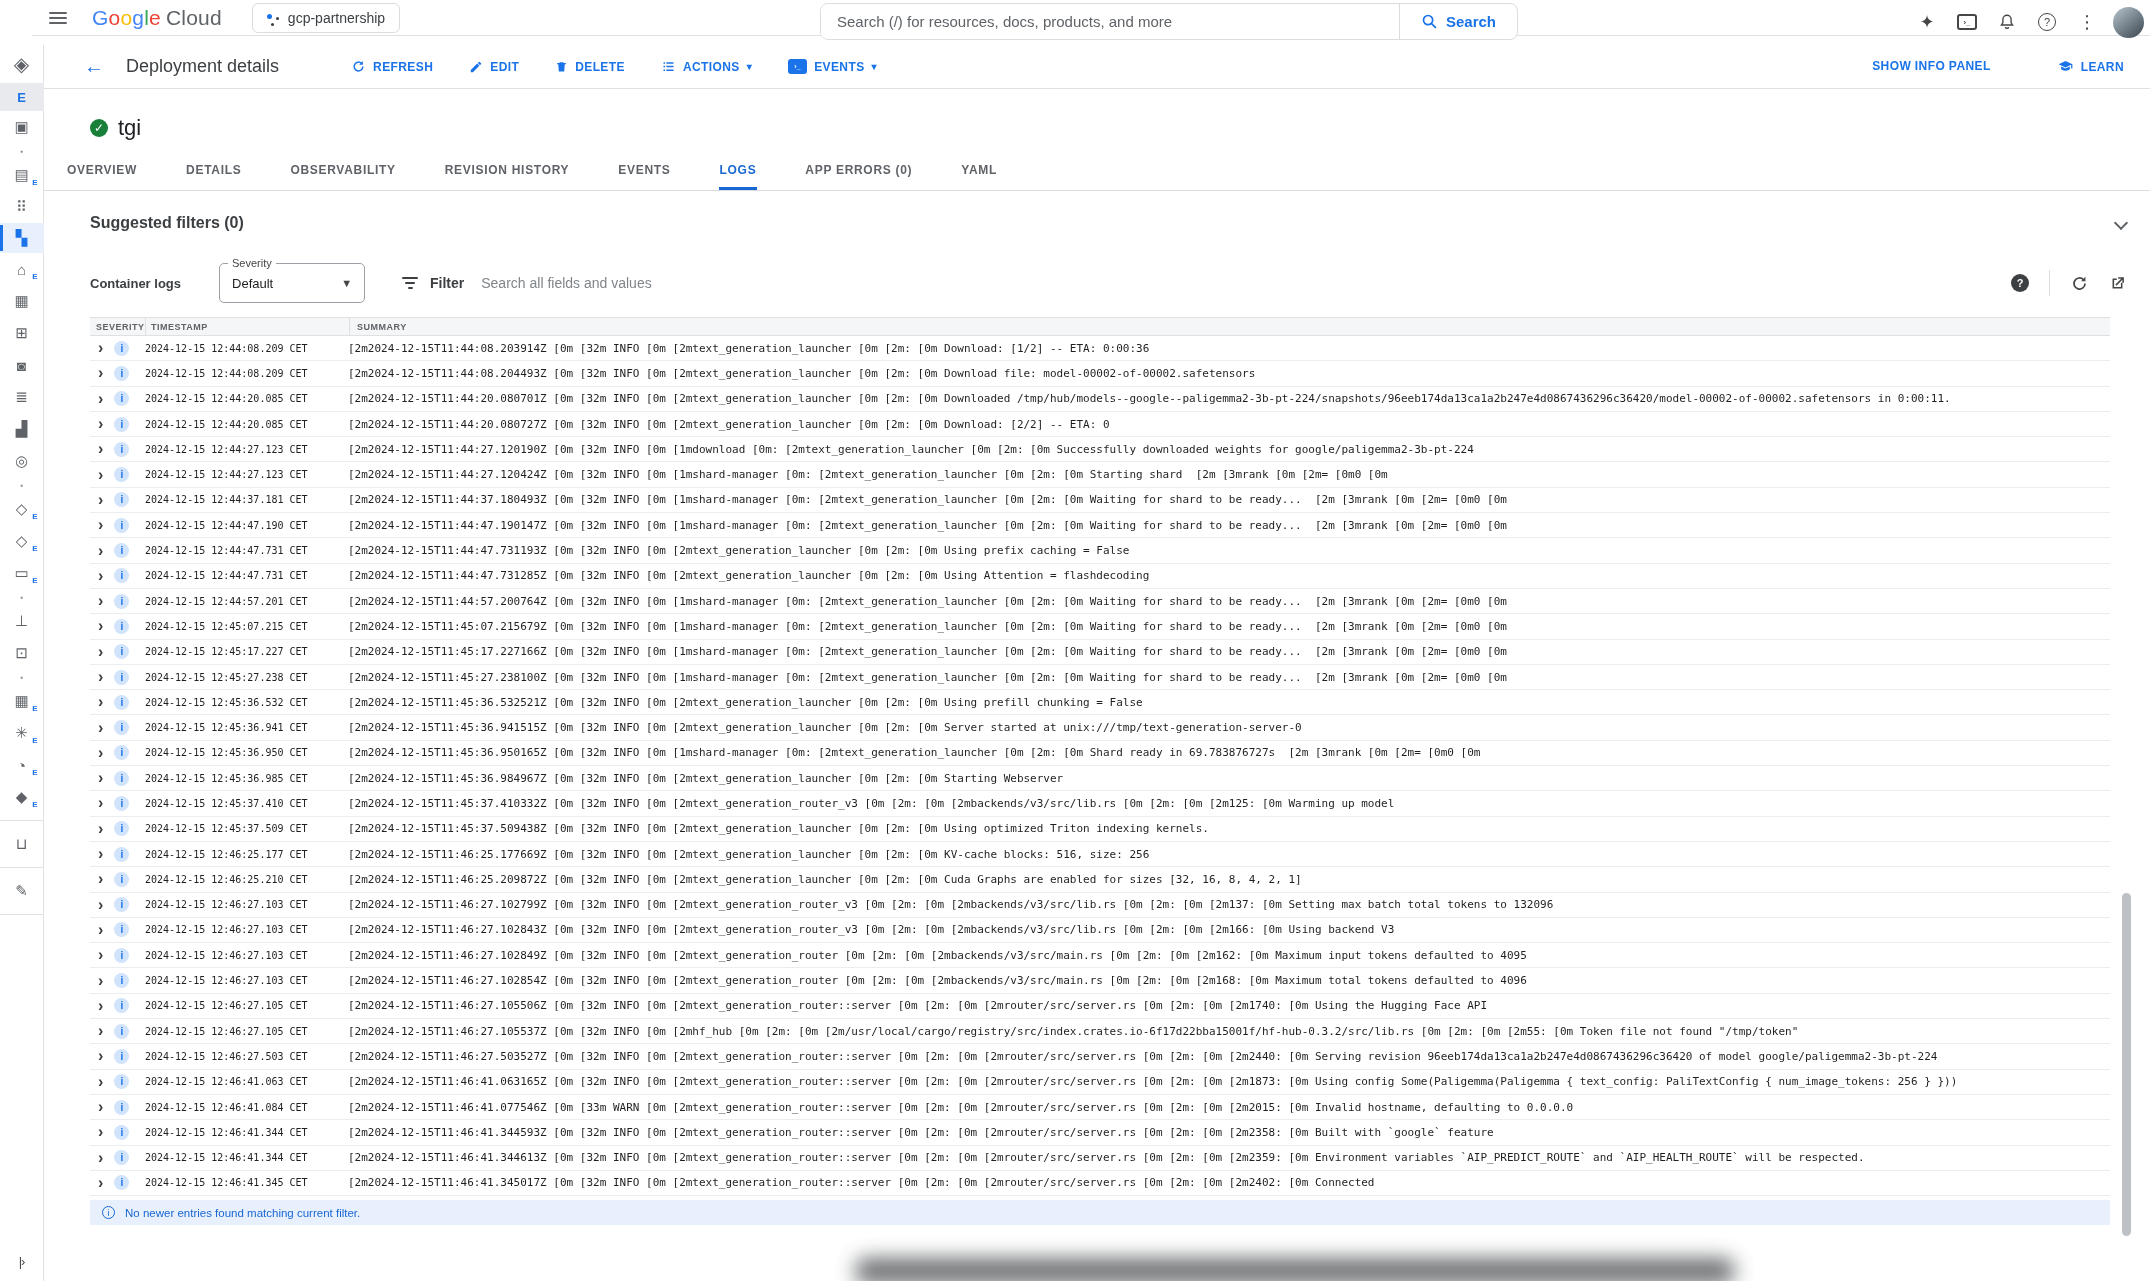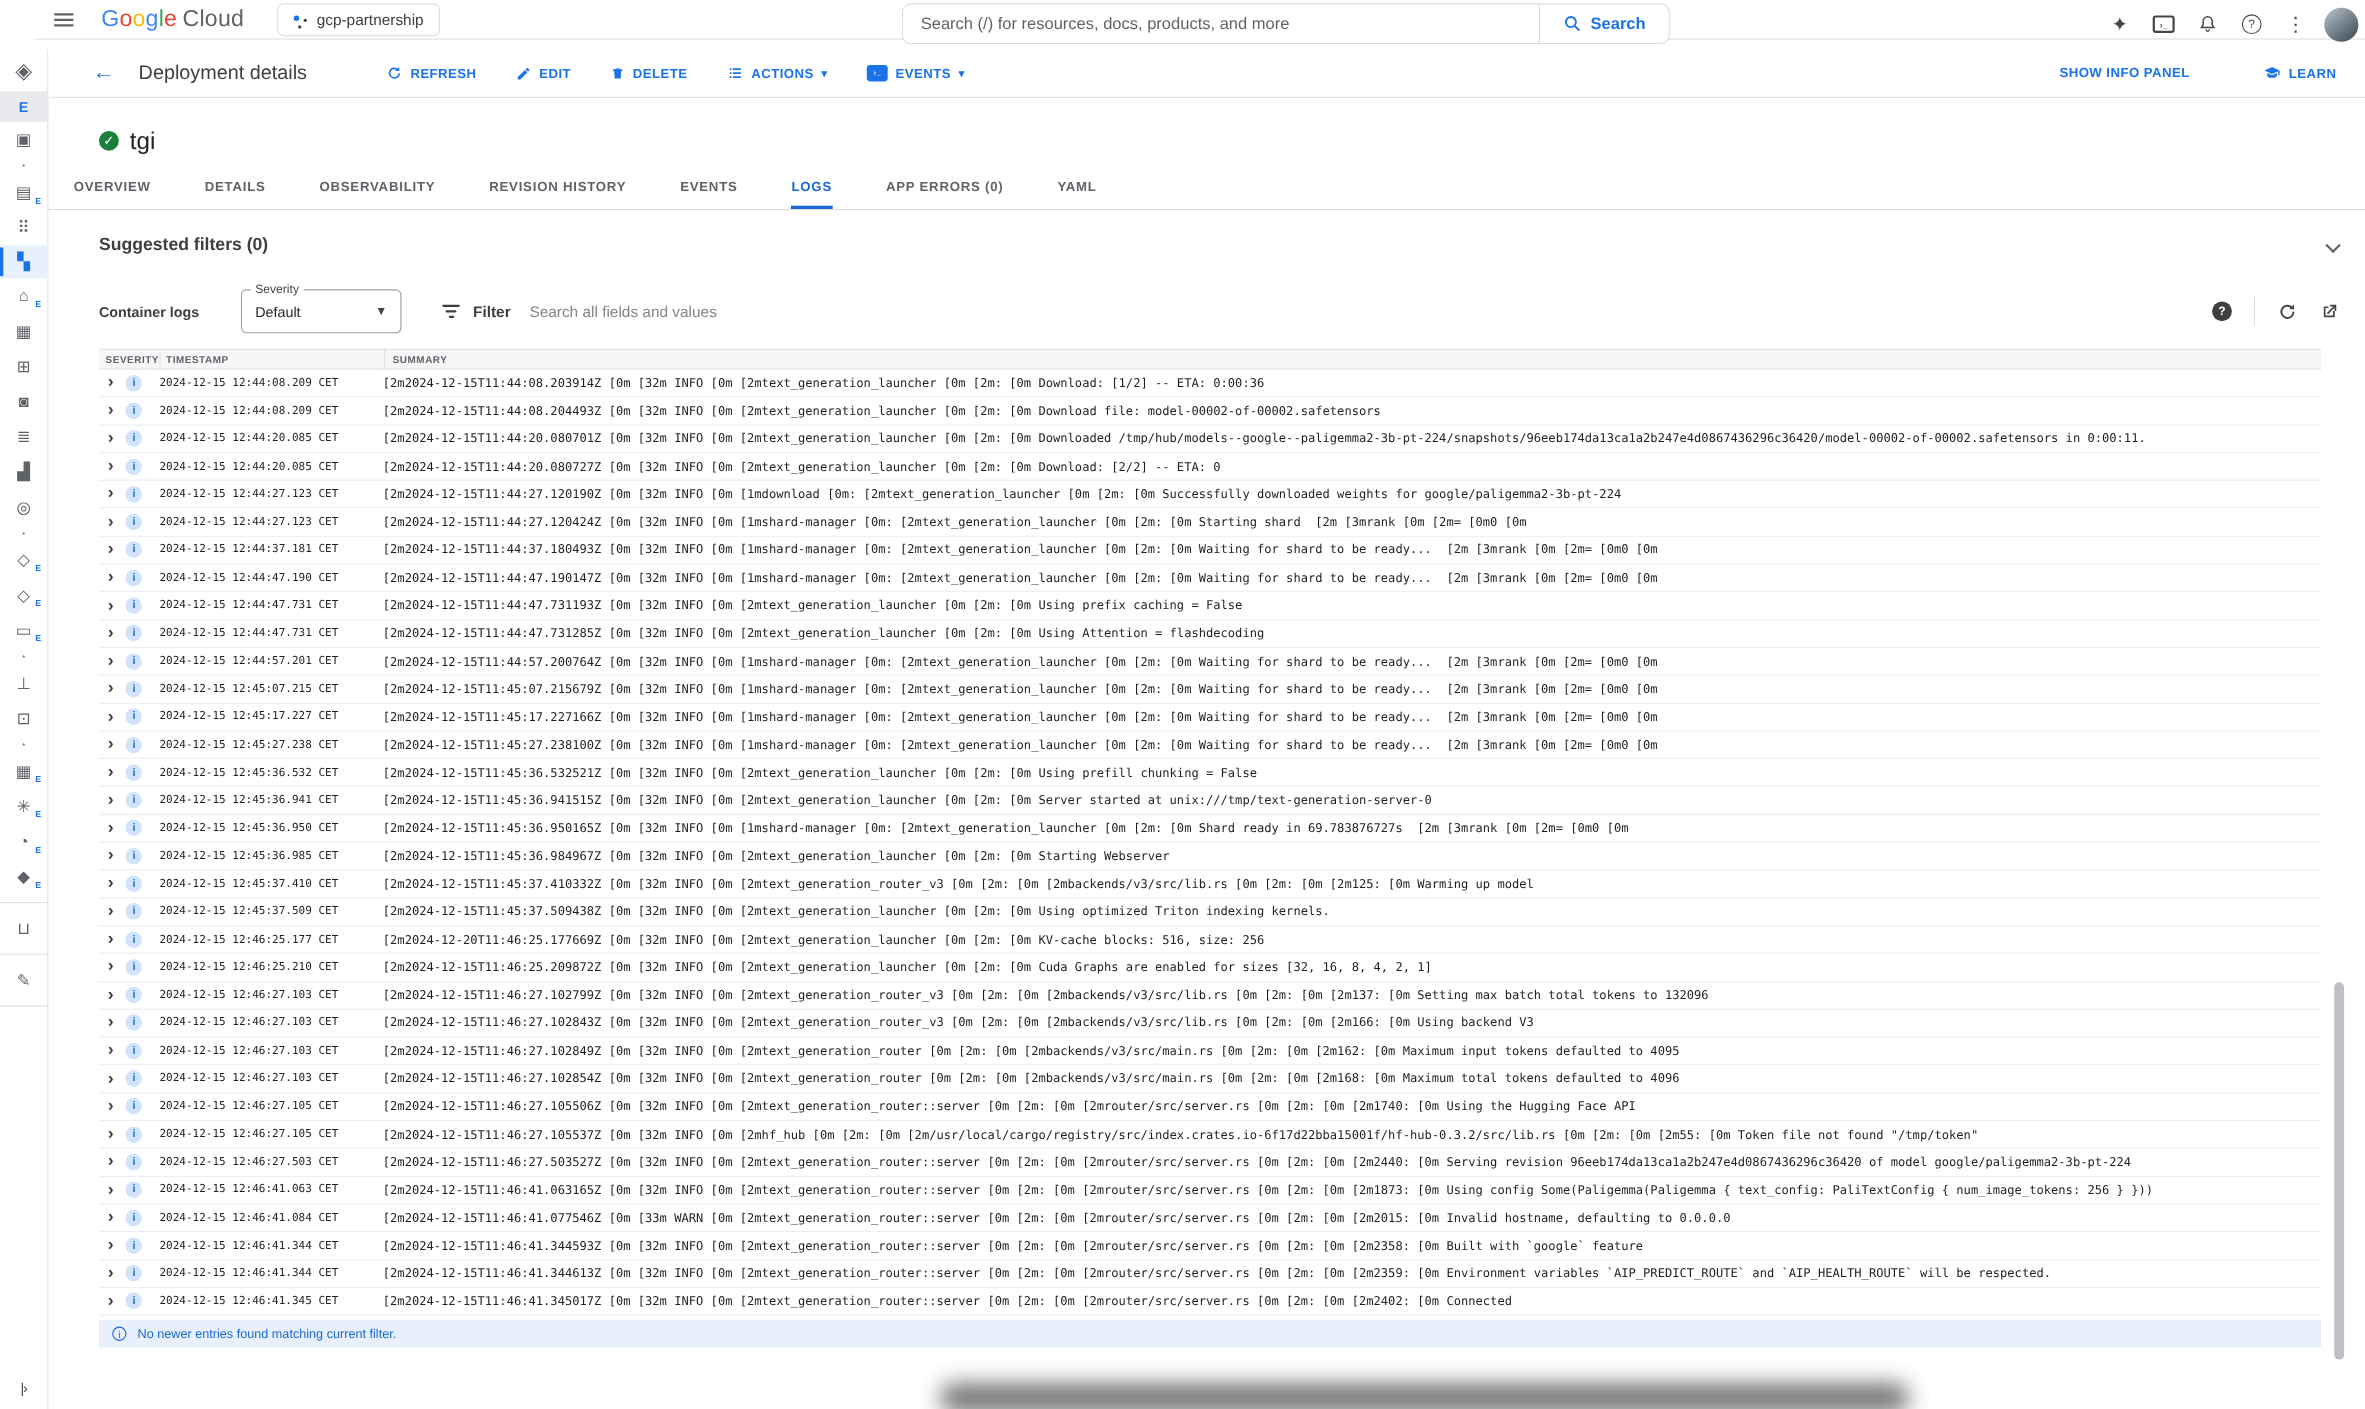--- a/index.html
+++ b/index.html
@@ -513,21 +513,21 @@
     <span class="r-ts">2024-12-15 12:45:37.509 CET</span>
     <span class="r-sum">[2m2024-12-15T11:45:37.509438Z [0m [32m INFO [0m [2mtext_generation_launcher [0m [2m: [0m Using optimized Triton indexing kernels.</span>
   </div>
 
   <div class="lrow">
     <div class="r-sev">
       <span class="r-chev">›</span>
       <span class="r-info">i</span>
     </div>
     <span class="r-ts">2024-12-15 12:46:25.177 CET</span>
-    <span class="r-sum">[2m2024-12-20T11:46:25.177669Z [0m [32m INFO [0m [2mtext_generation_launcher [0m [2m: [0m KV-cache blocks: 516, size: 256</span>
+    <span class="r-sum">[2m2024-12-15T11:46:25.177669Z [0m [32m INFO [0m [2mtext_generation_launcher [0m [2m: [0m KV-cache blocks: 516, size: 256</span>
   </div>
 
   <div class="lrow">
     <div class="r-sev">
       <span class="r-chev">›</span>
       <span class="r-info">i</span>
     </div>
     <span class="r-ts">2024-12-15 12:46:25.210 CET</span>
     <span class="r-sum">[2m2024-12-15T11:46:25.209872Z [0m [32m INFO [0m [2mtext_generation_launcher [0m [2m: [0m Cuda Graphs are enabled for sizes [32, 16, 8, 4, 2, 1]</span>
   </div>

